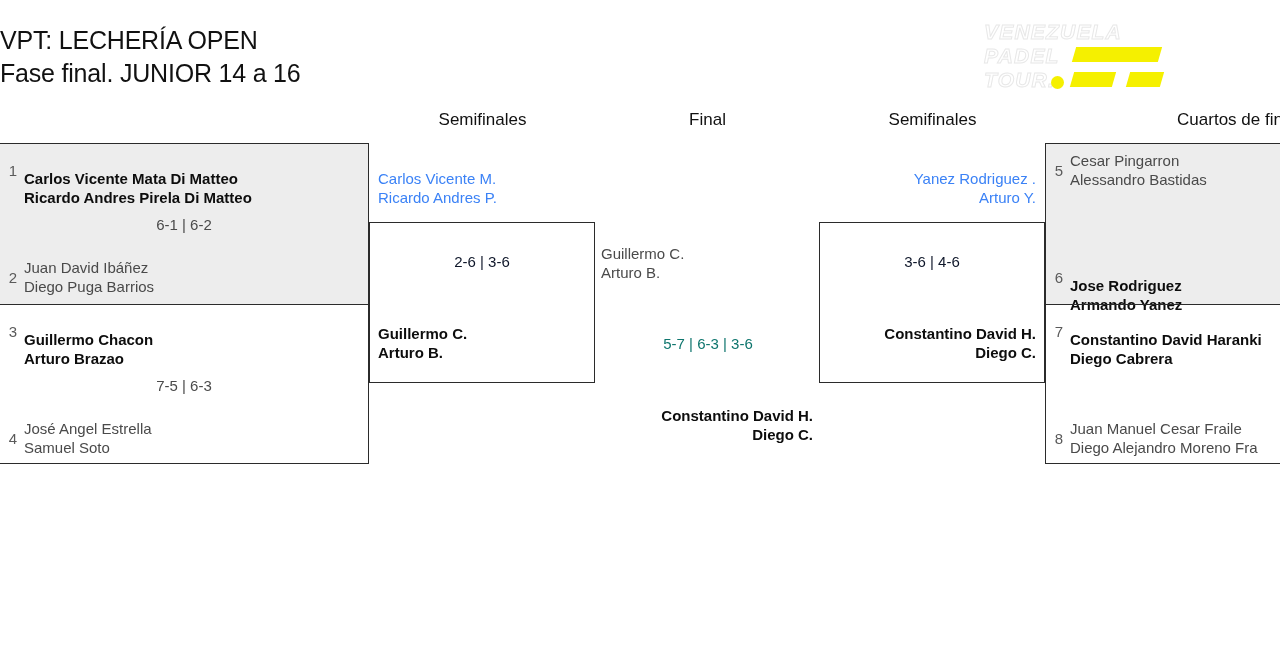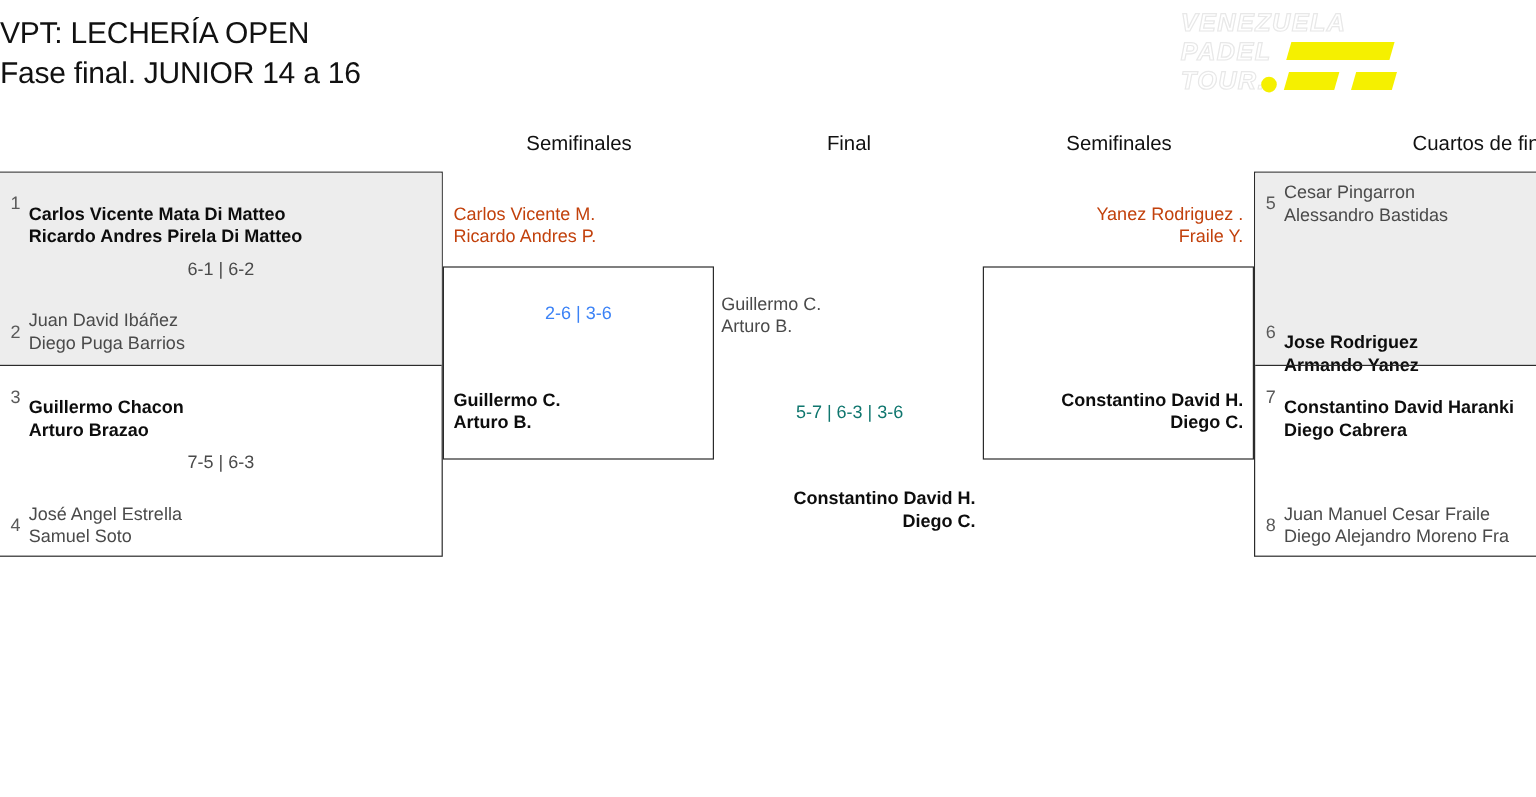--- a/index.html
+++ b/index.html
@@ -13,21 +13,21 @@
 
   body {
     font-family: "Liberation Sans", sans-serif;
     color: #1a1a1a;
     position: relative;
   }
 
   
   .header {
     position: absolute;
-    top: 4px; left: 0;
+    top: 16px; left: 0;
     width: 1172px;
     height: 100px;
   }
   .title-block {
     position: absolute;
     left: 0;
     top: 8px;
     font-size: 25px;
     line-height: 33px;
     font-weight: 400;
@@ -165,36 +165,36 @@
   }
   .sf-left  { left: 369px; }
   .sf-right { left: 819px; }
 
   .sf-team {
     position: absolute;
     width: 100%;
     padding: 0 8px;
     font-size: 15px;
     line-height: 19px;
-    color: #c2410c;
+    color: #3b82f6;
     white-space: nowrap;
   }
   .sf-team.winner { color: #0d0d0d; font-weight: 700; }
   .sf-team-top    { top: -54px; }
   .sf-team-bottom { top: 101px; }
   .sf-left .sf-team  { text-align: left; }
   .sf-right .sf-team { text-align: right; }
 
   .sf-score {
     position: absolute;
     top: 30px;
     width: 100%;
     text-align: center;
     font-size: 15px;
-    color: #3b82f6;
+    color: #0f172a;
     white-space: nowrap;
   }
 
   
   .final-zone {
     position: absolute;
     left: 595px;
     top: 222px;
     width: 226px;
     height: 240px;
@@ -309,22 +309,23 @@
     <div class="final-score">5-7 | 6-3 | 3-6</div>
     <div class="final-team final-bottom winner">
       <span class="name-line">Constantino David H.</span>
       <span class="name-line">Diego C.</span>
     </div>
   </div>
 
   <div class="sf-box sf-right">
     <div class="sf-team sf-team-top">
       <span class="name-line">Yanez Rodriguez .</span>
-      <span class="name-line">Fraile Y.</span>
-    </div>
+      <span class="name-line">Arturo Y.</span>
+    </div>
+    <div class="sf-score">3-6 | 4-6</div>
     <div class="sf-team sf-team-bottom winner">
       <span class="name-line">Constantino David H.</span>
       <span class="name-line">Diego C.</span>
     </div>
   </div>
 
   <div class="qf-col qf-col-right">
 
     <div class="match shaded">
       <div class="team team-top">

